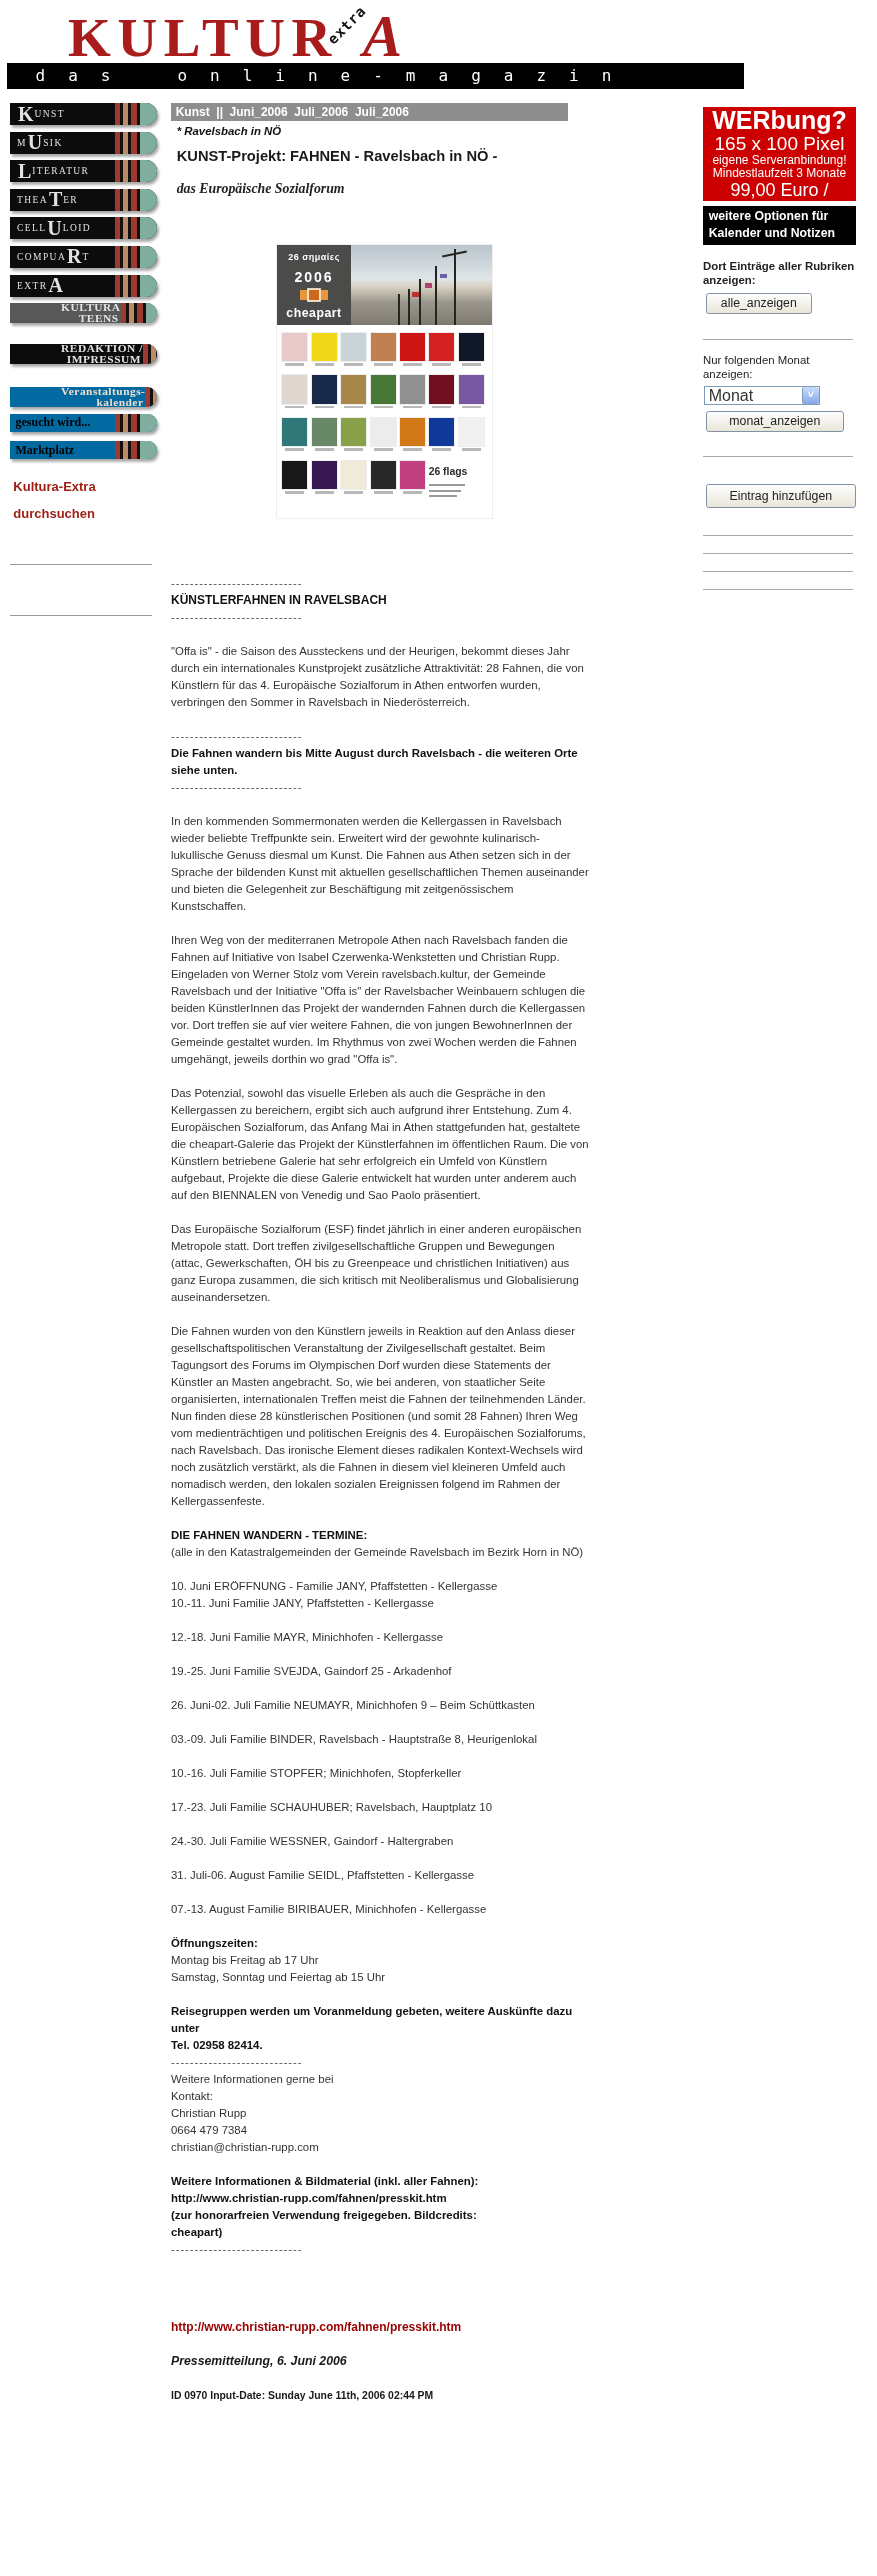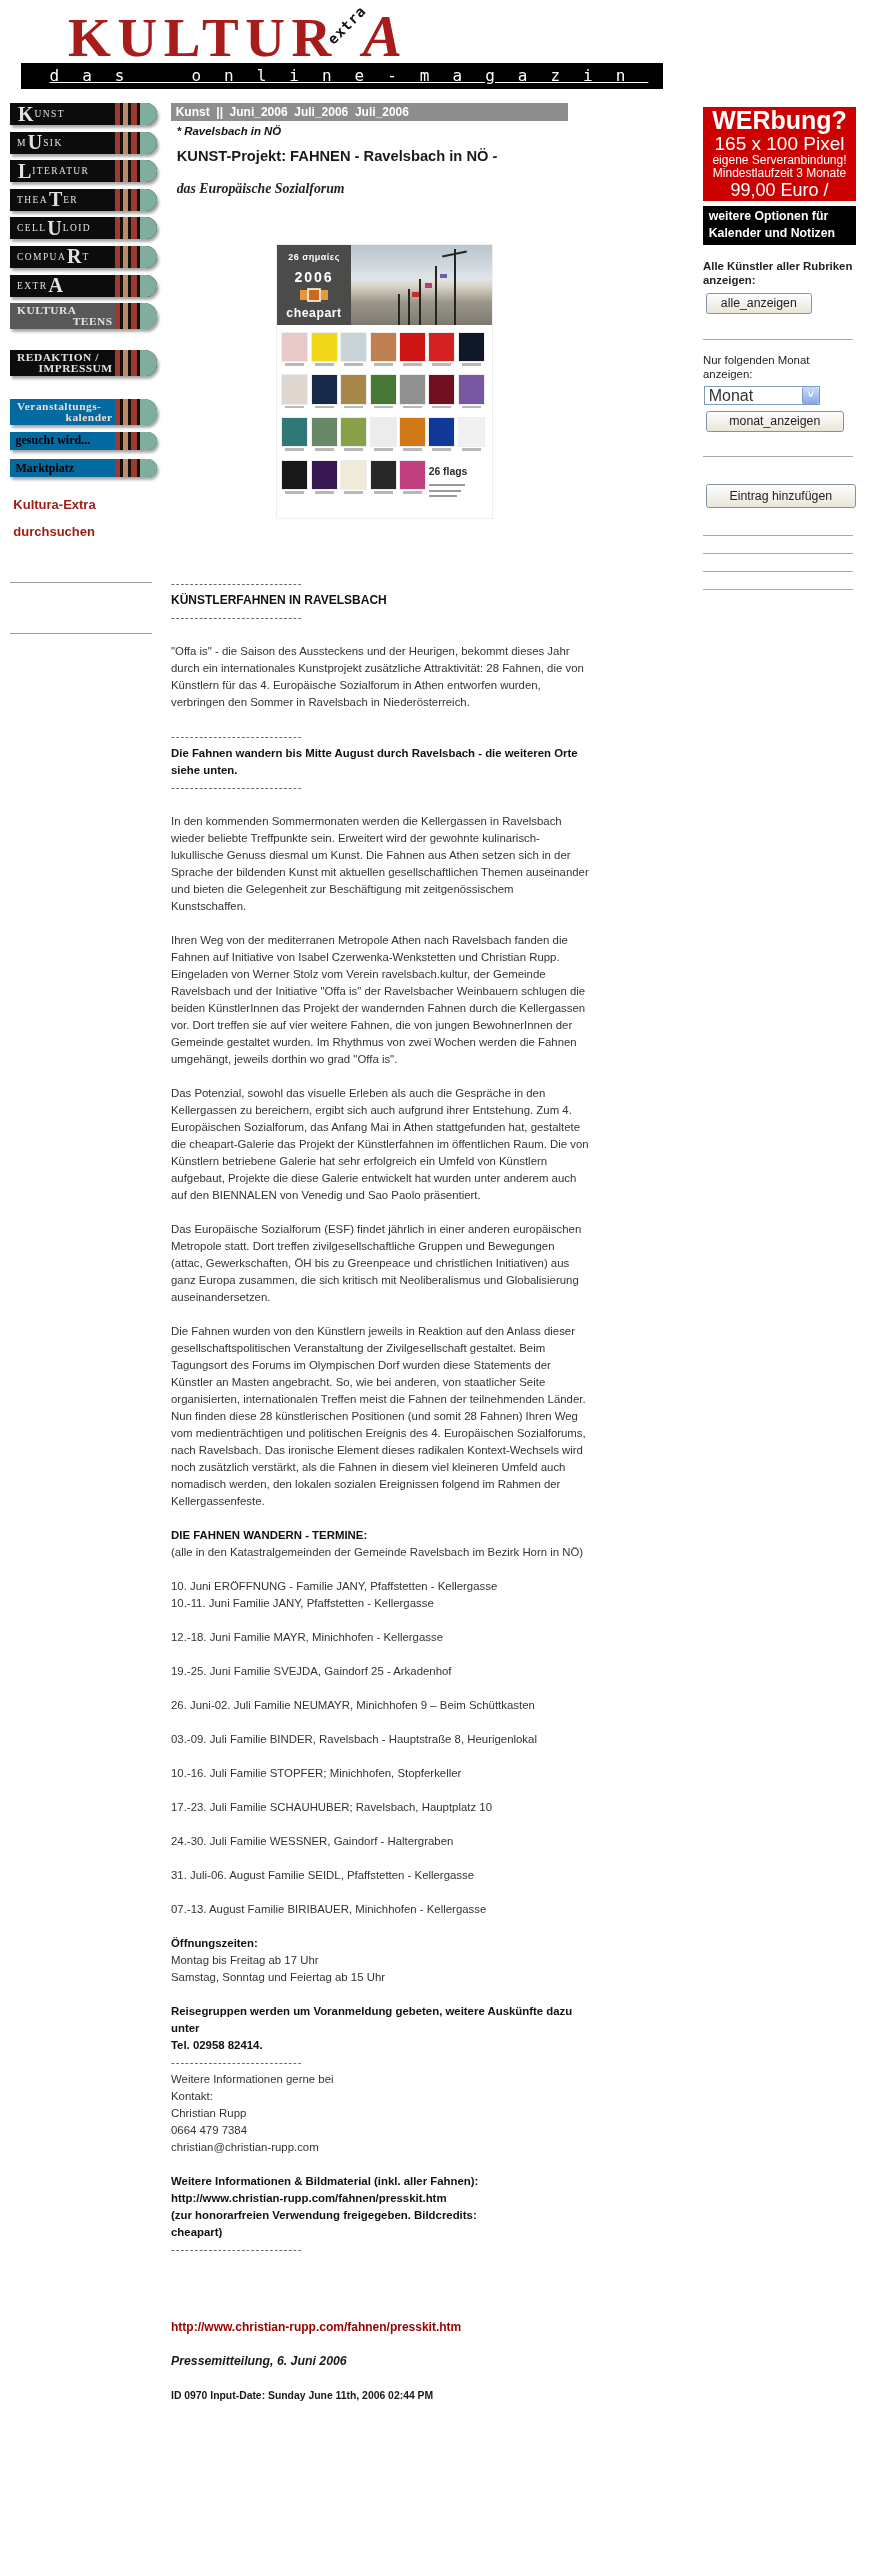--- a/index.html
+++ b/index.html
@@ -4,33 +4,33 @@
 <style>
   html,body{margin:0;padding:0;background:#fff;}
   body{width:877px;font-family:"Liberation Sans",sans-serif;}
   #page{position:relative;width:877px;min-height:2576px;background:#fff;overflow:hidden;}
 
   
   #logo{position:absolute;left:68px;top:1.9px;height:59px;white-space:nowrap;}
   .logo-main{font-family:"Liberation Serif",serif;font-weight:bold;color:#a81c1c;font-size:55px;letter-spacing:6.6px;}
   .logo-a{font-family:"Liberation Serif",serif;font-weight:bold;font-style:italic;color:#a81c1c;font-size:59px;margin-left:25px;}
   .logo-extra{position:absolute;right:32px;top:15px;transform:rotate(-45deg);font-family:"DejaVu Sans Mono",monospace;font-size:14.2px;font-weight:bold;color:#111;letter-spacing:0.9px;}
-  #tagline-bar{position:absolute;left:21px;top:63px;width:642px;height:26px;background:#000;color:#fff;
-    font-family:"DejaVu Sans Mono",monospace;font-size:16px;line-height:26px;padding-left:0;overflow:hidden;text-decoration:underline;}
+  #tagline-bar{position:absolute;left:7px;top:63px;width:737px;height:26px;background:#000;color:#fff;
+    font-family:"DejaVu Sans Mono",monospace;font-size:16px;line-height:26px;padding-left:0;overflow:hidden;}
   #tagline-bar span{letter-spacing:23px;word-spacing:11.4px;margin-left:28.5px;}
 
   
   #sidebar{position:absolute;left:9.5px;top:103px;width:147px;}
   .navbtn{display:flex;align-items:stretch;height:22px;background:#0c0c0c;border-radius:0 12.3px 12.3px 0;
     overflow:hidden;margin-bottom:6.6px;box-shadow:1.9px 2.8px 2.8px rgba(0,0,0,.35);cursor:pointer;}
   .navlabel{flex:1;display:flex;align-items:center;padding-left:7.6px;font-family:"Liberation Serif",serif;color:#e2e2e2;white-space:nowrap;}
   .nav-small{font-size:9.5px;letter-spacing:1.4px;}
   .nav-big{font-size:20px;font-weight:bold;margin:0 0.9px;}
   .stripes{width:42px;flex:0 0 42px;background:linear-gradient(90deg,#9a3a30 0 4.7px,#15100e 4.7px 7.6px,#bb8a66 7.6px 13.3px,#15100e 13.3px 16px,#9a3a30 16px 22px,#15100e 22px 25px,#7fae9e 25px 42px);}
-  .navbtn.two{height:26px;}
+  .navbtn.two{height:20px;padding-left:44px;}
   .navbtn .col{flex-direction:column;align-items:flex-start;justify-content:center;line-height:11.4px;}
   .navbtn .l1,.navbtn .l2{font-size:11.4px;font-weight:bold;letter-spacing:0.5px;}
   .navbtn .l2{align-self:flex-end;padding-right:1.9px;}
   .navbtn.gray{background:#585858;margin-top:0;}
   .navbtn.redbg{background:#0369a1;text-align:center;}
   .navbtn.redbg .l1,.navbtn.redbg .l2,.navbtn.single-label{color:#efe0d0;}
   .mt22{margin-top:21px;} .mt24{margin-top:23px;} .mt10{margin-top:9.5px;}
   .navbtn.h19{height:18px;}
   .single-label{flex:1;display:flex;align-items:center;padding-left:6px;font-family:"Liberation Serif",serif;font-size:12px;font-weight:bold;white-space:nowrap;}
   #search-label{margin-top:13.3px;padding-left:3.8px;font-size:13px;font-weight:bold;color:#9e1c12;line-height:27.5px;white-space:pre-line;cursor:pointer;}
@@ -419,21 +419,21 @@
   <aside id="rightcol">
     <div id="adbox" style="background: rgb(204, 0, 0);">
       <div class="ad1">WERbung?</div>
       <div class="ad2">165 x 100 Pixel</div>
       <div class="ad3">eigene Serveranbindung!</div>
       <div class="ad4">Mindestlaufzeit 3 Monate</div>
       <div class="ad5">99,00 Euro / Monat</div>
     </div>
     <div id="optbox" class="prel">weitere Optionen für
 Kalender und Notizen</div>
-    <div class="rlabel bold prel">Alle Künstler aller Rubriken
+    <div class="rlabel bold prel">Dort Einträge aller Rubriken
 anzeigen:</div>
     <button class="xpbtn">alle_anzeigen</button>
     <hr class="rhr" id="rhr1">
     <div class="rlabel">Nur folgenden Monat anzeigen:</div>
     <div id="month-select">
       <span class="val">Monat</span>
       <span class="selarrow">˅</span>
     </div>
     <button class="xpbtn wide">monat_anzeigen</button>
     <hr class="rhr" id="rhr2">

